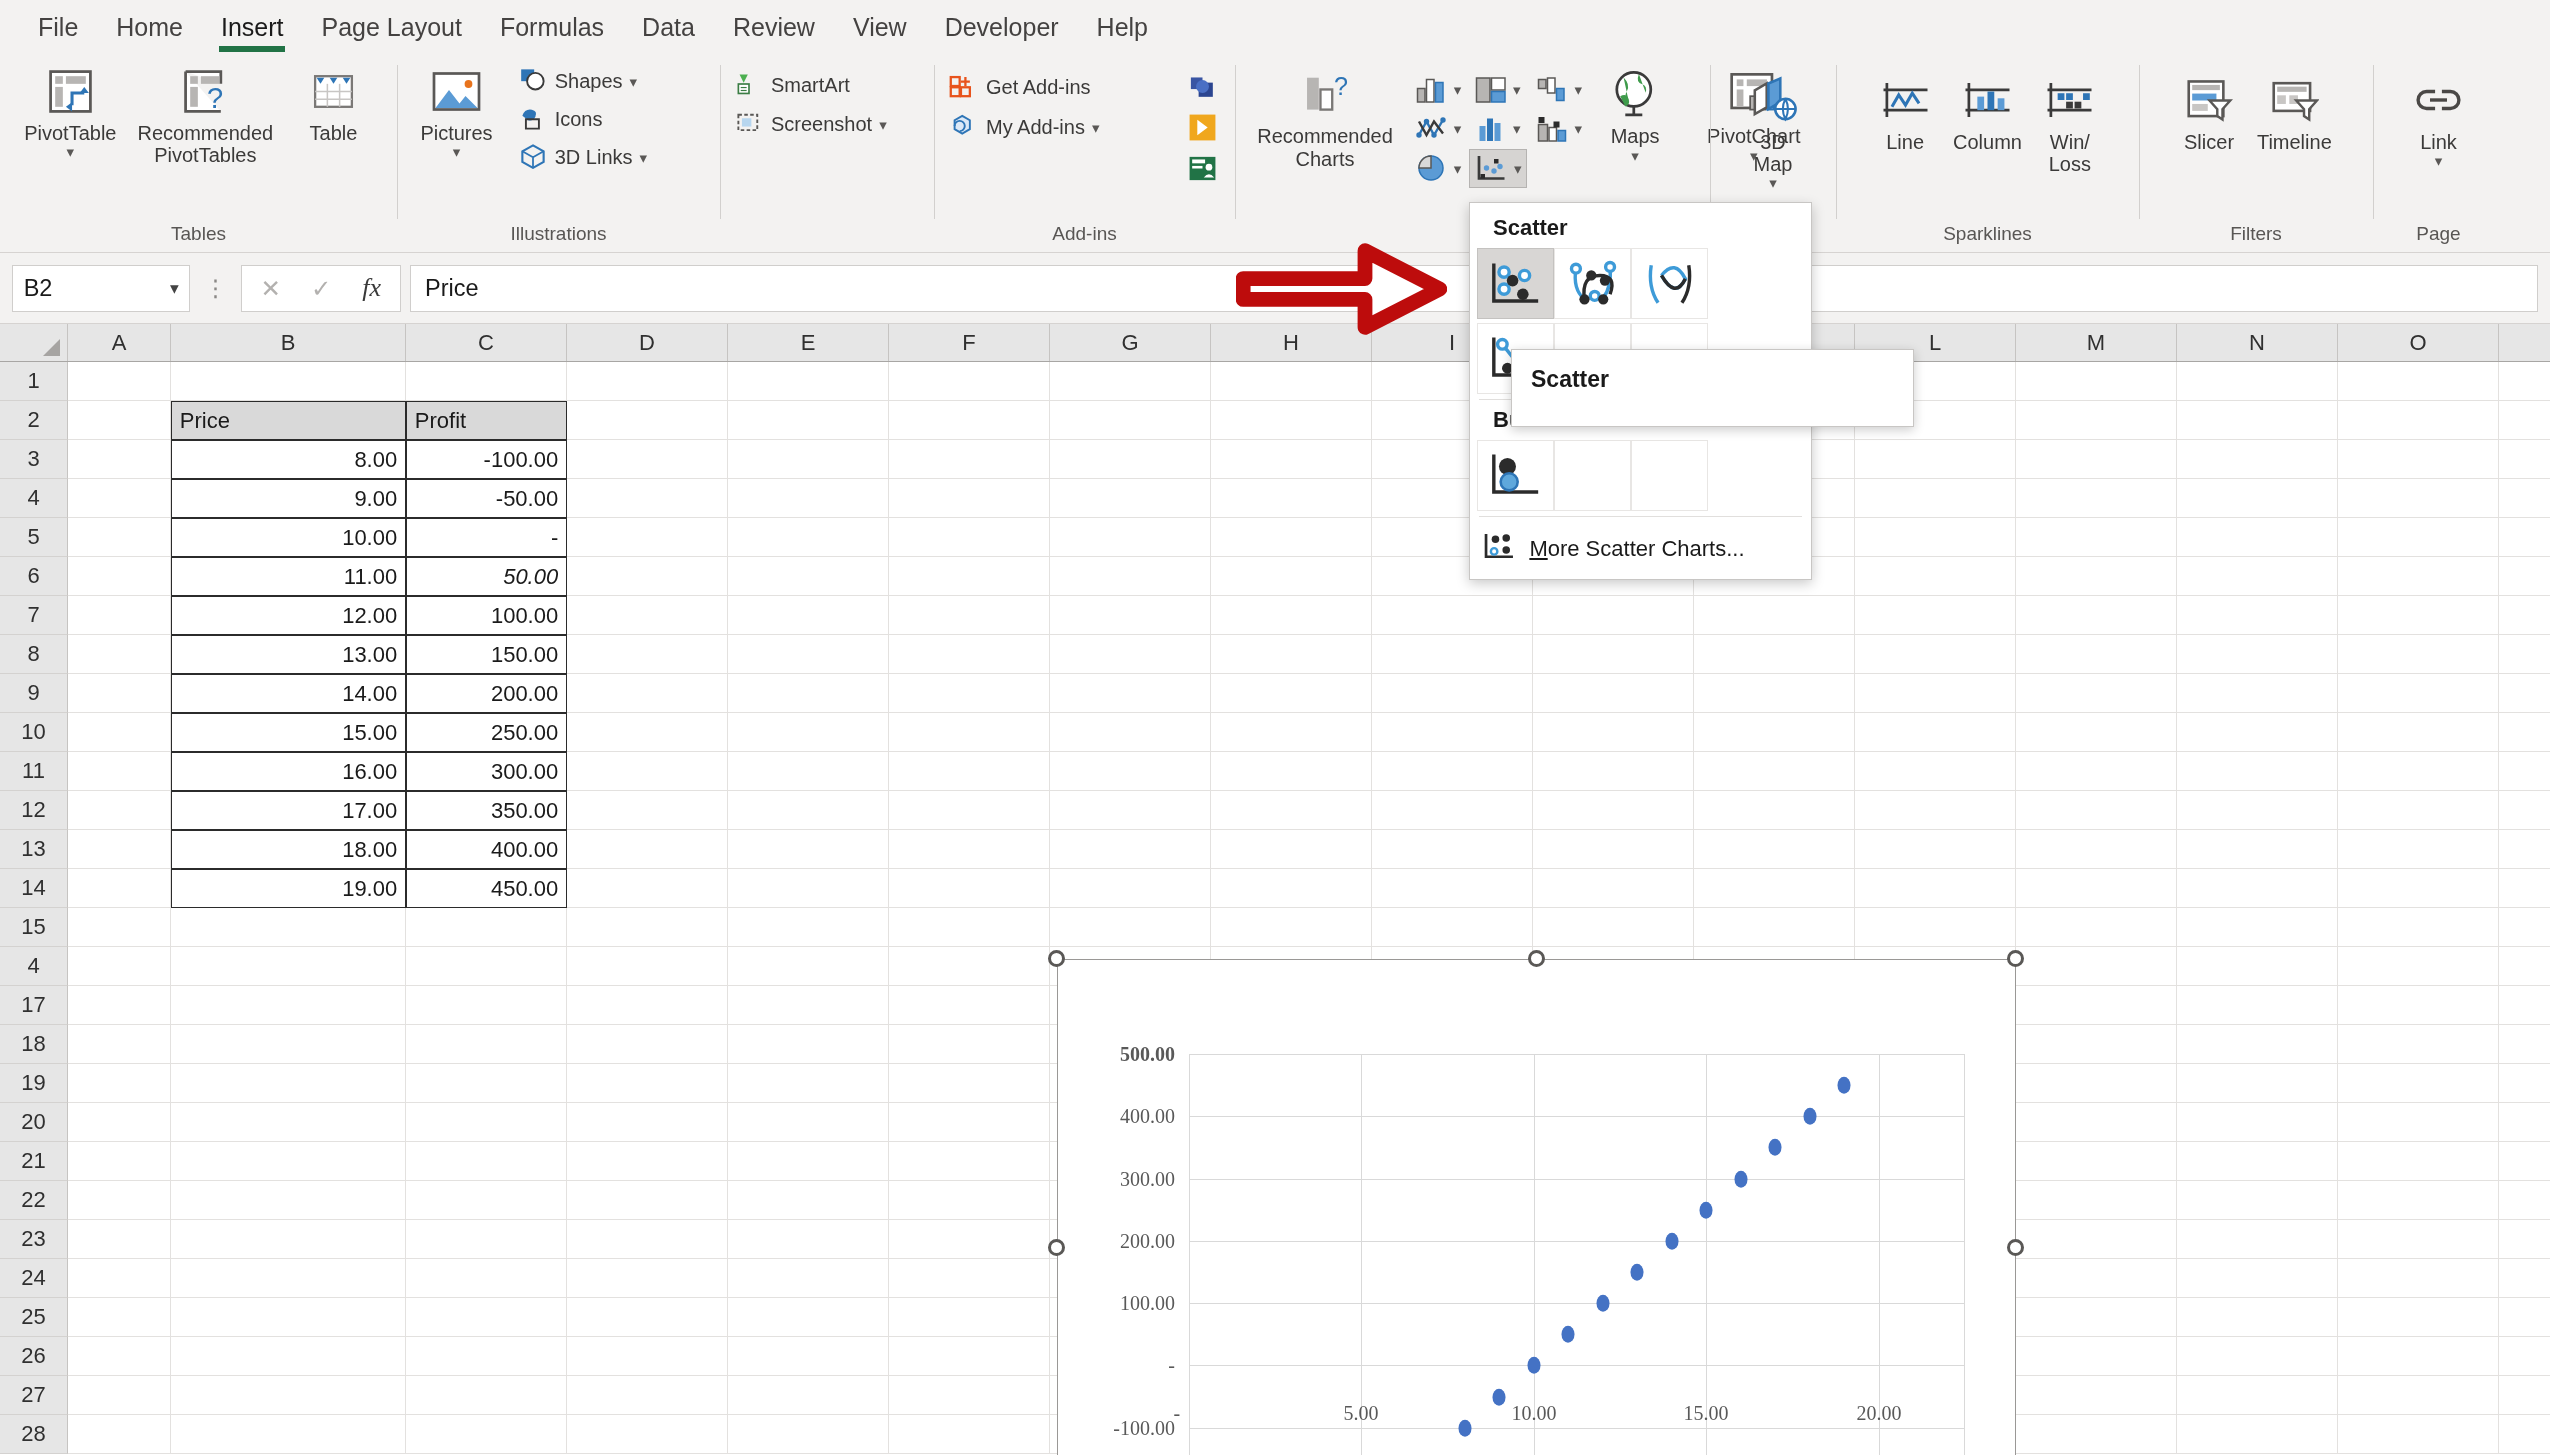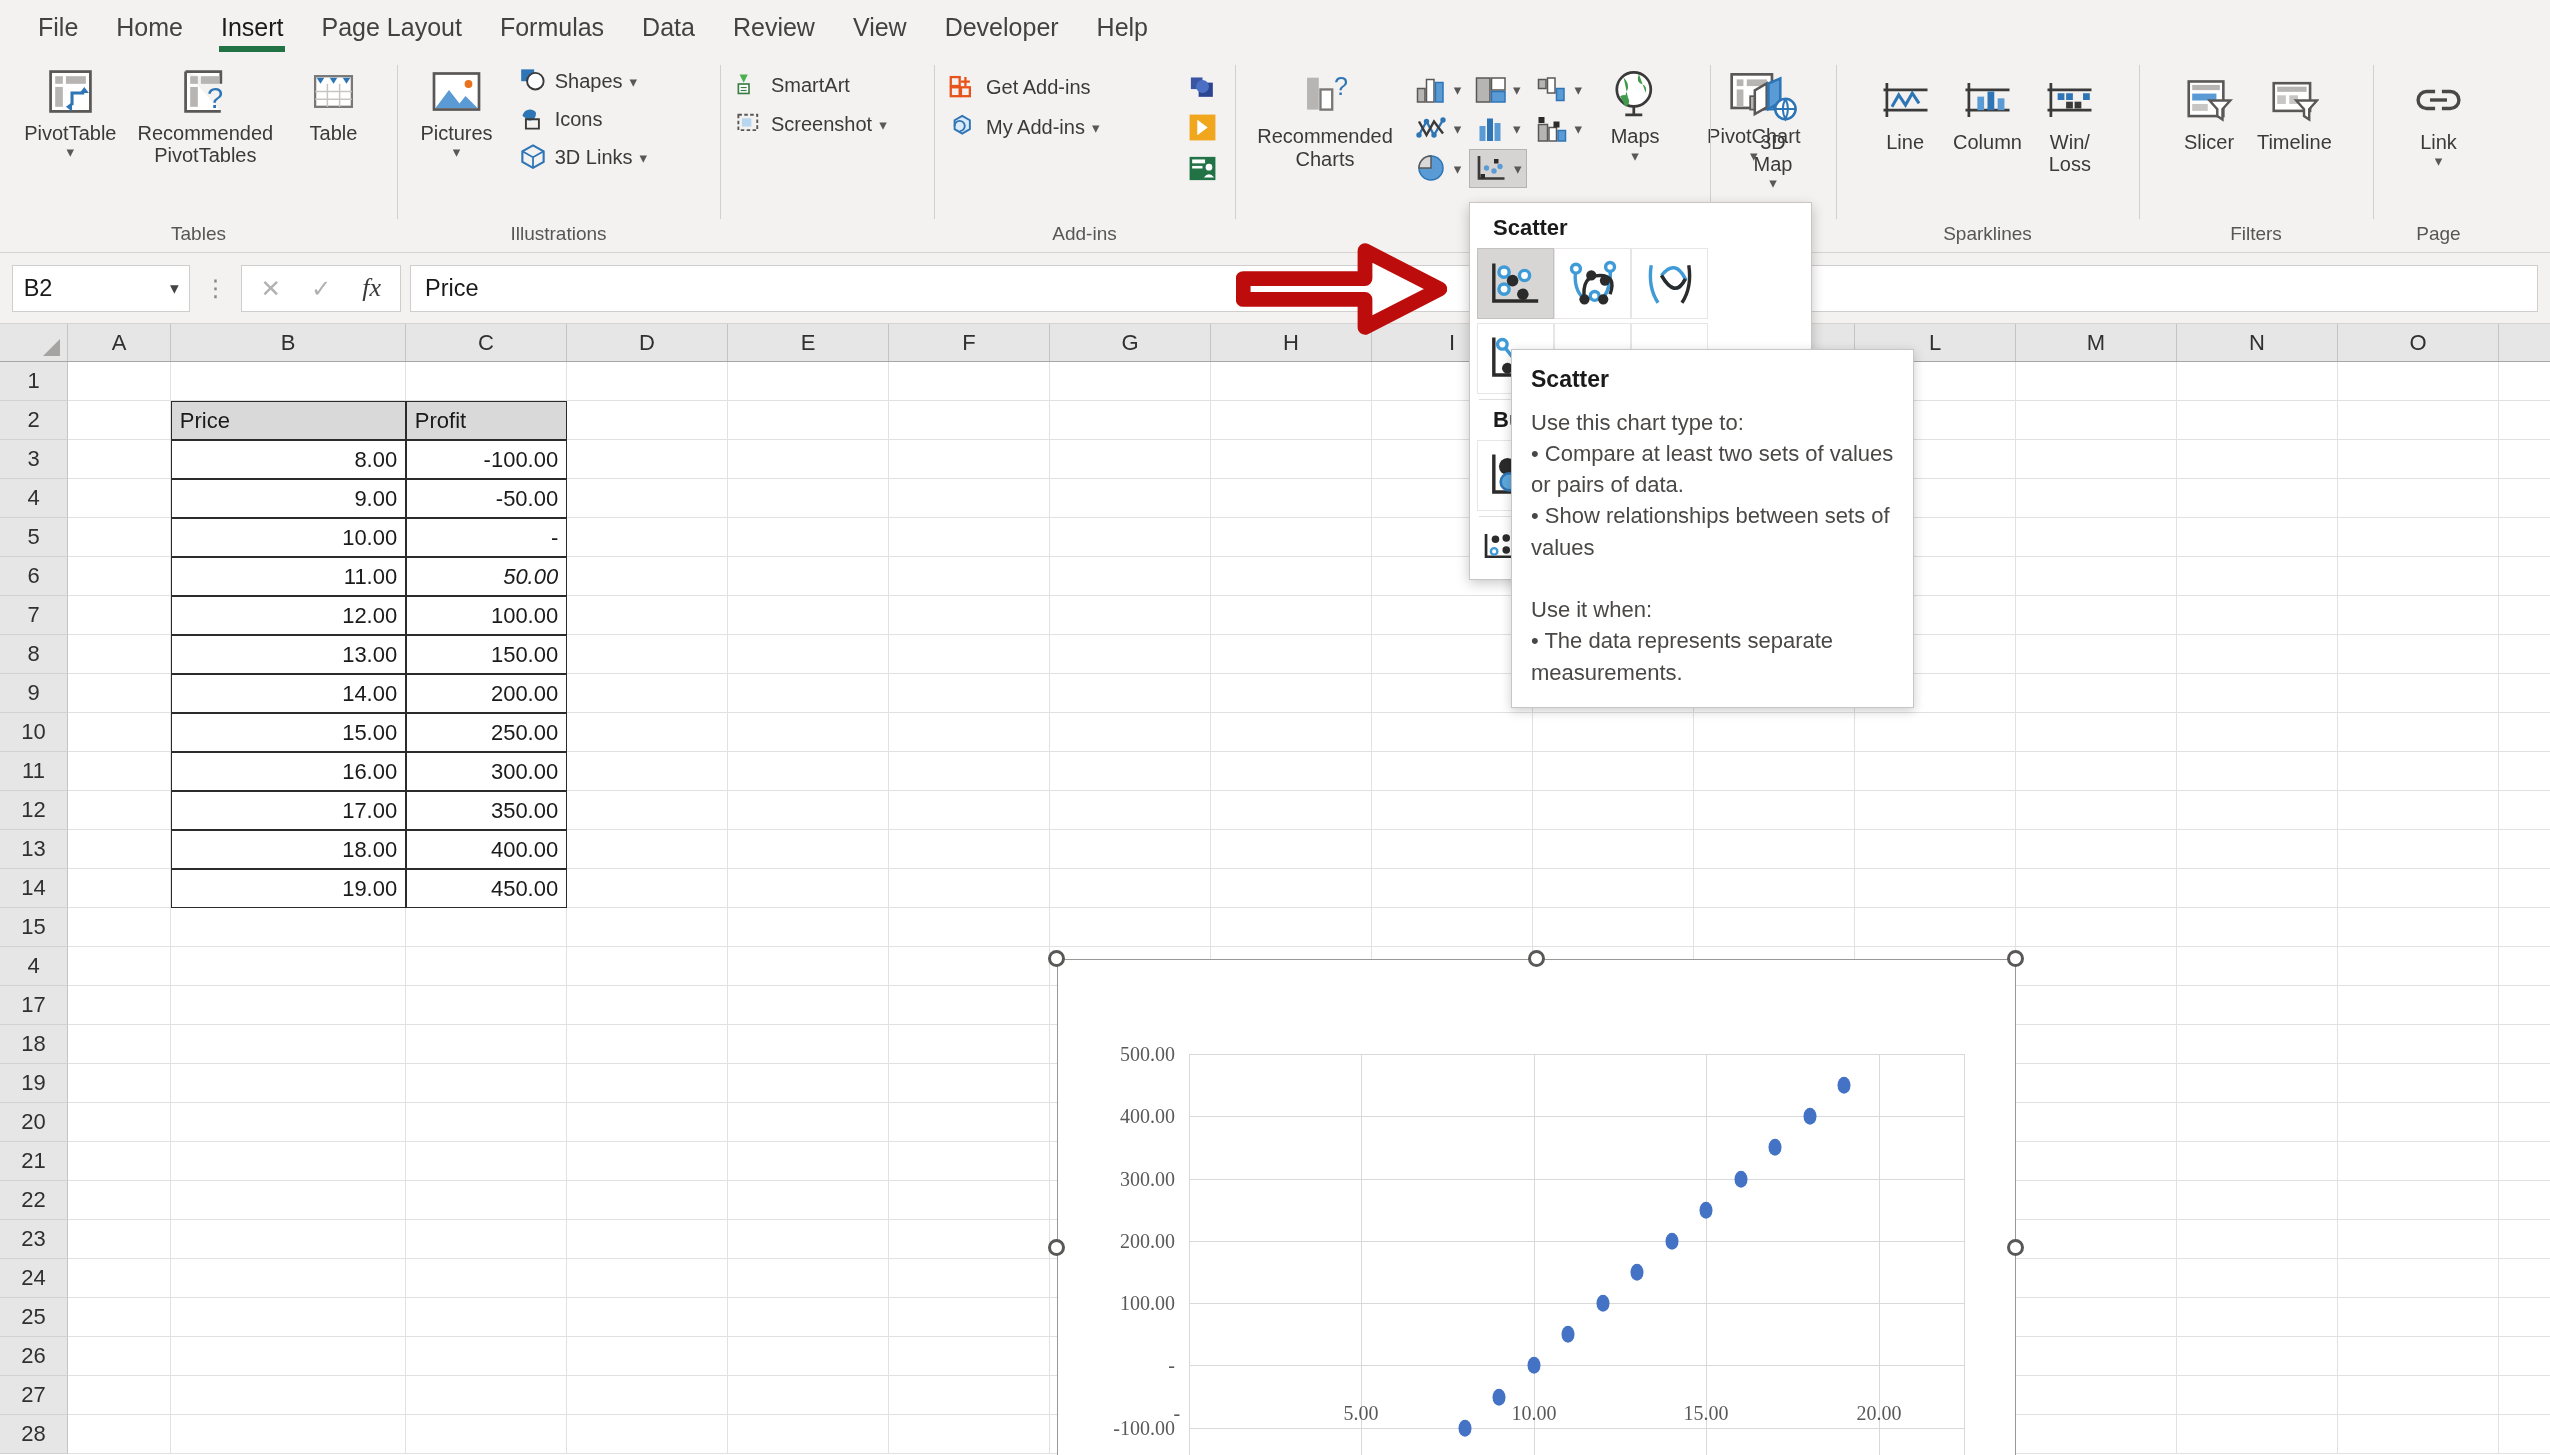--- a/index.html
+++ b/index.html
@@ -1257,21 +1257,21 @@
         <div class="ylab" style="top: 311px; right: 790px;">-</div>
         <div class="gl-h" style="top: 249px;"></div>
         <div class="ylab" style="top: 249px; right: 790px;">100.00</div>
         <div class="gl-h" style="top: 187px;"></div>
         <div class="ylab" style="top: 187px; right: 790px;">200.00</div>
         <div class="gl-h" style="top: 125px;"></div>
         <div class="ylab" style="top: 125px; right: 790px;">300.00</div>
         <div class="gl-h" style="top: 62px;"></div>
         <div class="ylab" style="top: 62px; right: 790px;">400.00</div>
         <div class="gl-h" style="top: 0px;"></div>
-        <div class="ylab" style="top: 0px; right: 790px;">500.00</div>
+        <div class="ylab" style="top: 0px; right: 790px; font-weight: bold;">500.00</div>
         <div class="gl-v" style="left: 172px;"></div>
         <div class="xlab" style="left: 172px; top: 348px;">5.00</div>
         <div class="gl-v" style="left: 345px;"></div>
         <div class="xlab" style="left: 345px; top: 348px;">10.00</div>
         <div class="gl-v" style="left: 517px;"></div>
         <div class="xlab" style="left: 517px; top: 348px;">15.00</div>
         <div class="gl-v" style="left: 690px;"></div>
         <div class="xlab" style="left: 690px; top: 348px;">20.00</div>
         <div class="xlab" style="left: -12.2px; top: 348px;">-</div>
         <div class="dot" style="left: 276px; top: 374px; background: rgb(68, 114, 196);"></div>
@@ -1371,26 +1371,20 @@
         <circle cx="18" cy="5" r="2.8" fill="#2b2b2b"></circle>
         <circle cx="18" cy="14" r="2.8" fill="#2b2b2b"></circle>
       </svg>
     </span>
     <span class="txt"><u>M</u><span>ore Scatter Charts...</span></span>
   </div>
 </div>
 
 <div class="tooltip">
   <div class="tt-title">Scatter</div>
-  <div class="tt-body">Use this chart type to:
-• Compare at least two sets of values or pairs of data.
-• Show relationships between sets of values
-
-Use it when:
-• The data represents separate measurements.</div>
 </div>
 
 <div class="red-arrow">
   <svg width="211" height="94" viewBox="0 0 242 108">
     <path d="M8 42 h140 V10 L234 54 L148 98 V66 H8 Z" fill="#ffffff" stroke="#bd0c0c" stroke-width="17" stroke-linejoin="round"></path>
   </svg>
 </div>
 
 
 </body></html>

